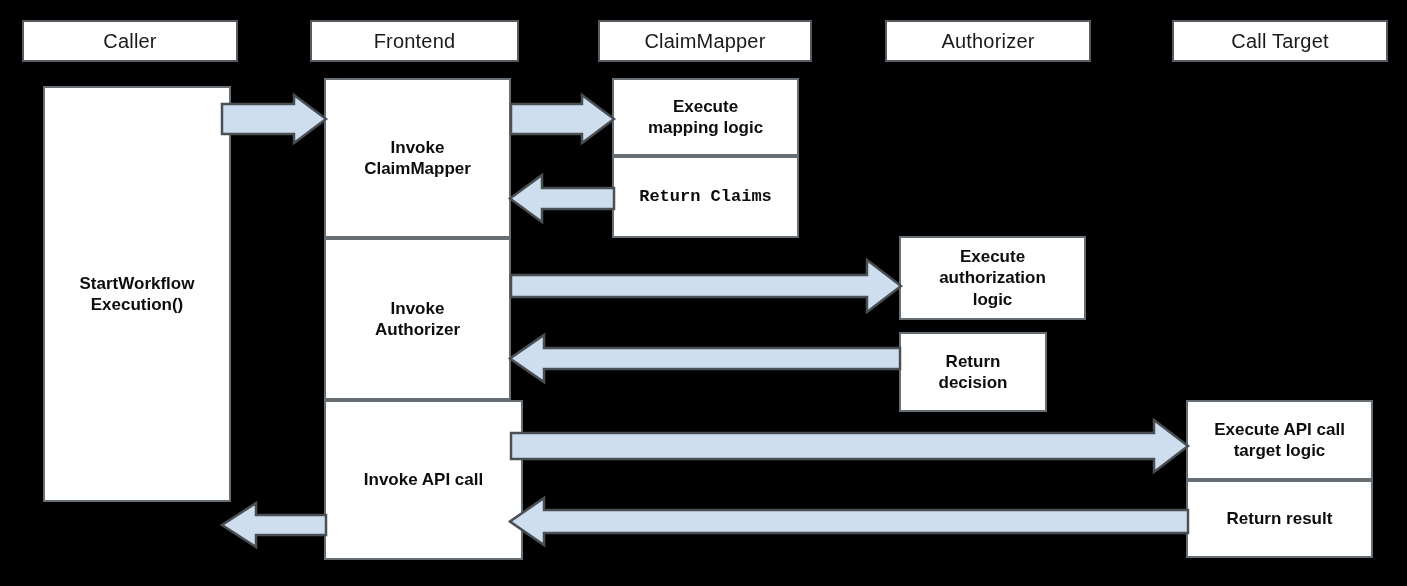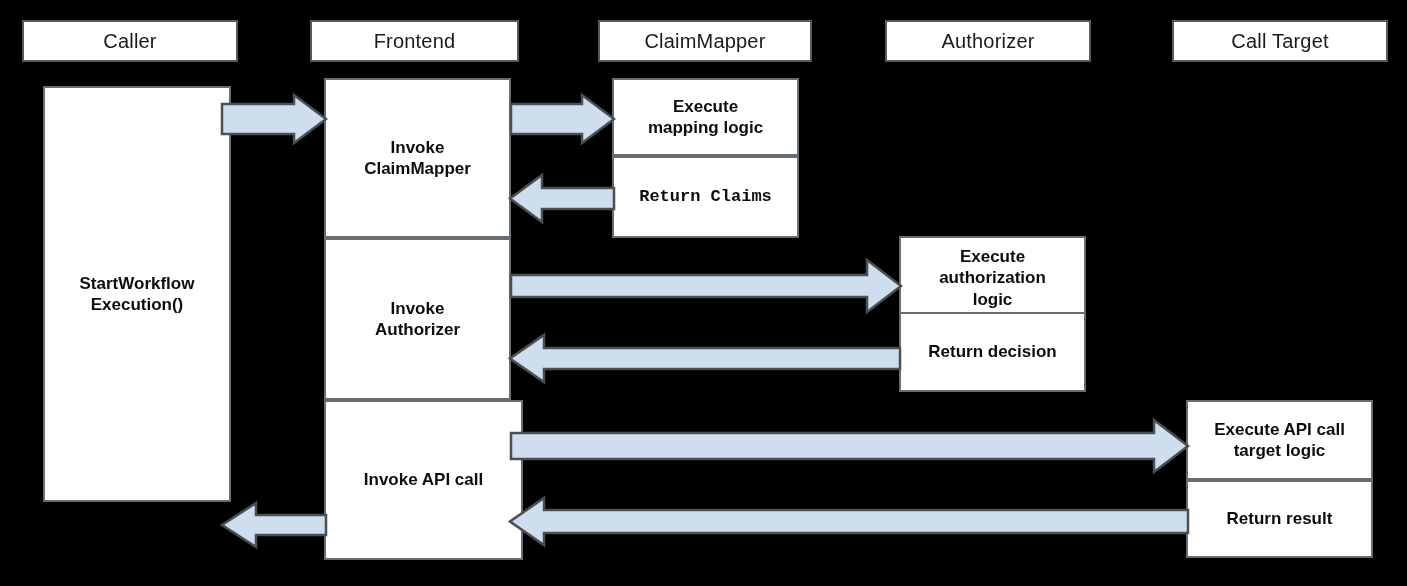--- a/index.html
+++ b/index.html
@@ -102,21 +102,21 @@
   </div>
   <div class="seg" style="left:612px; top:156px; width:187px; height:82px;">
     <span style="white-space:pre-line;font-family:Liberation Mono, monospace;">Return Claims</span>
   </div>
 
   <div class="seg" style="left:899px; top:236px; width:187px; height:84px;">
     <span style="white-space:pre-line;">Execute
 authorization
 logic</span>
   </div>
-  <div class="seg" style="left:899px; top:312px; width:187px; height:80px;">
+  <div class="seg" style="left:899px; top:332px; width:148px; height:80px;">
     <span style="white-space:pre-line;">Return decision</span>
   </div>
 
   <div class="seg" style="left:1186px; top:480px; width:187px; height:78px;">
     <span style="white-space:pre-line;">Return result</span>
   </div>
   <div class="seg" style="left:1186px; top:400px; width:187px; height:80px;">
     <span style="white-space:pre-line;">Execute API call
 target logic</span>
   </div>

